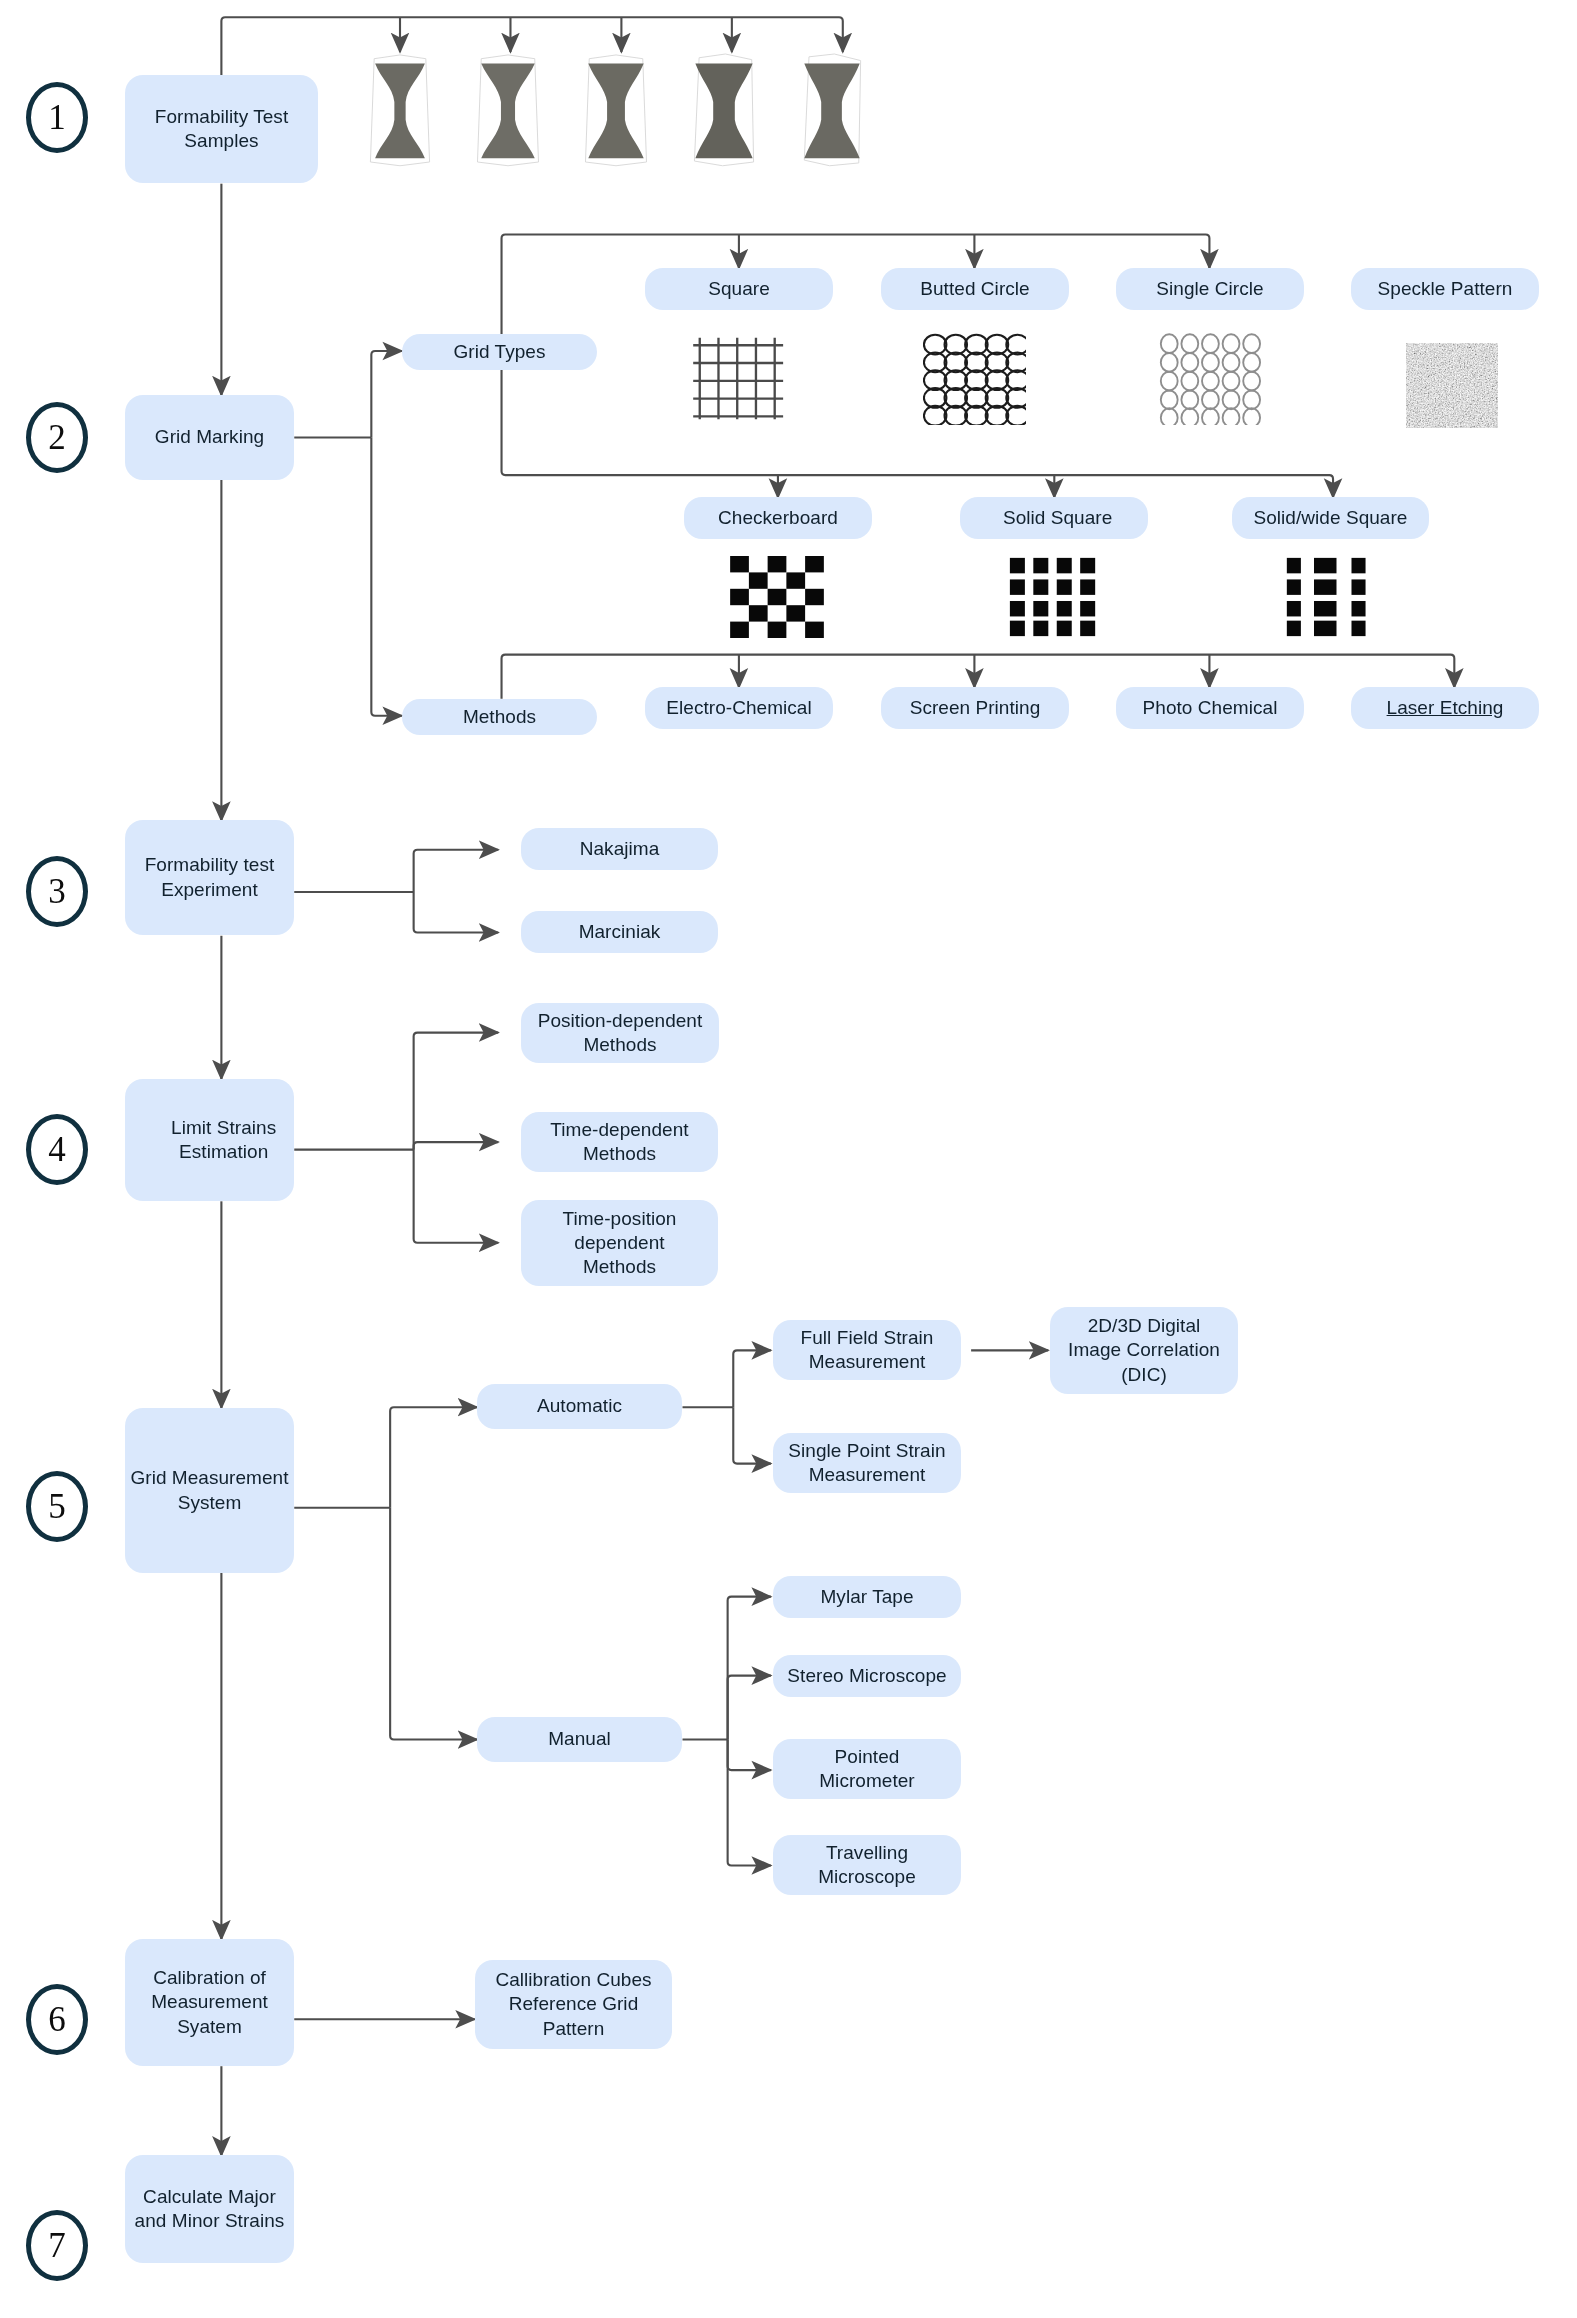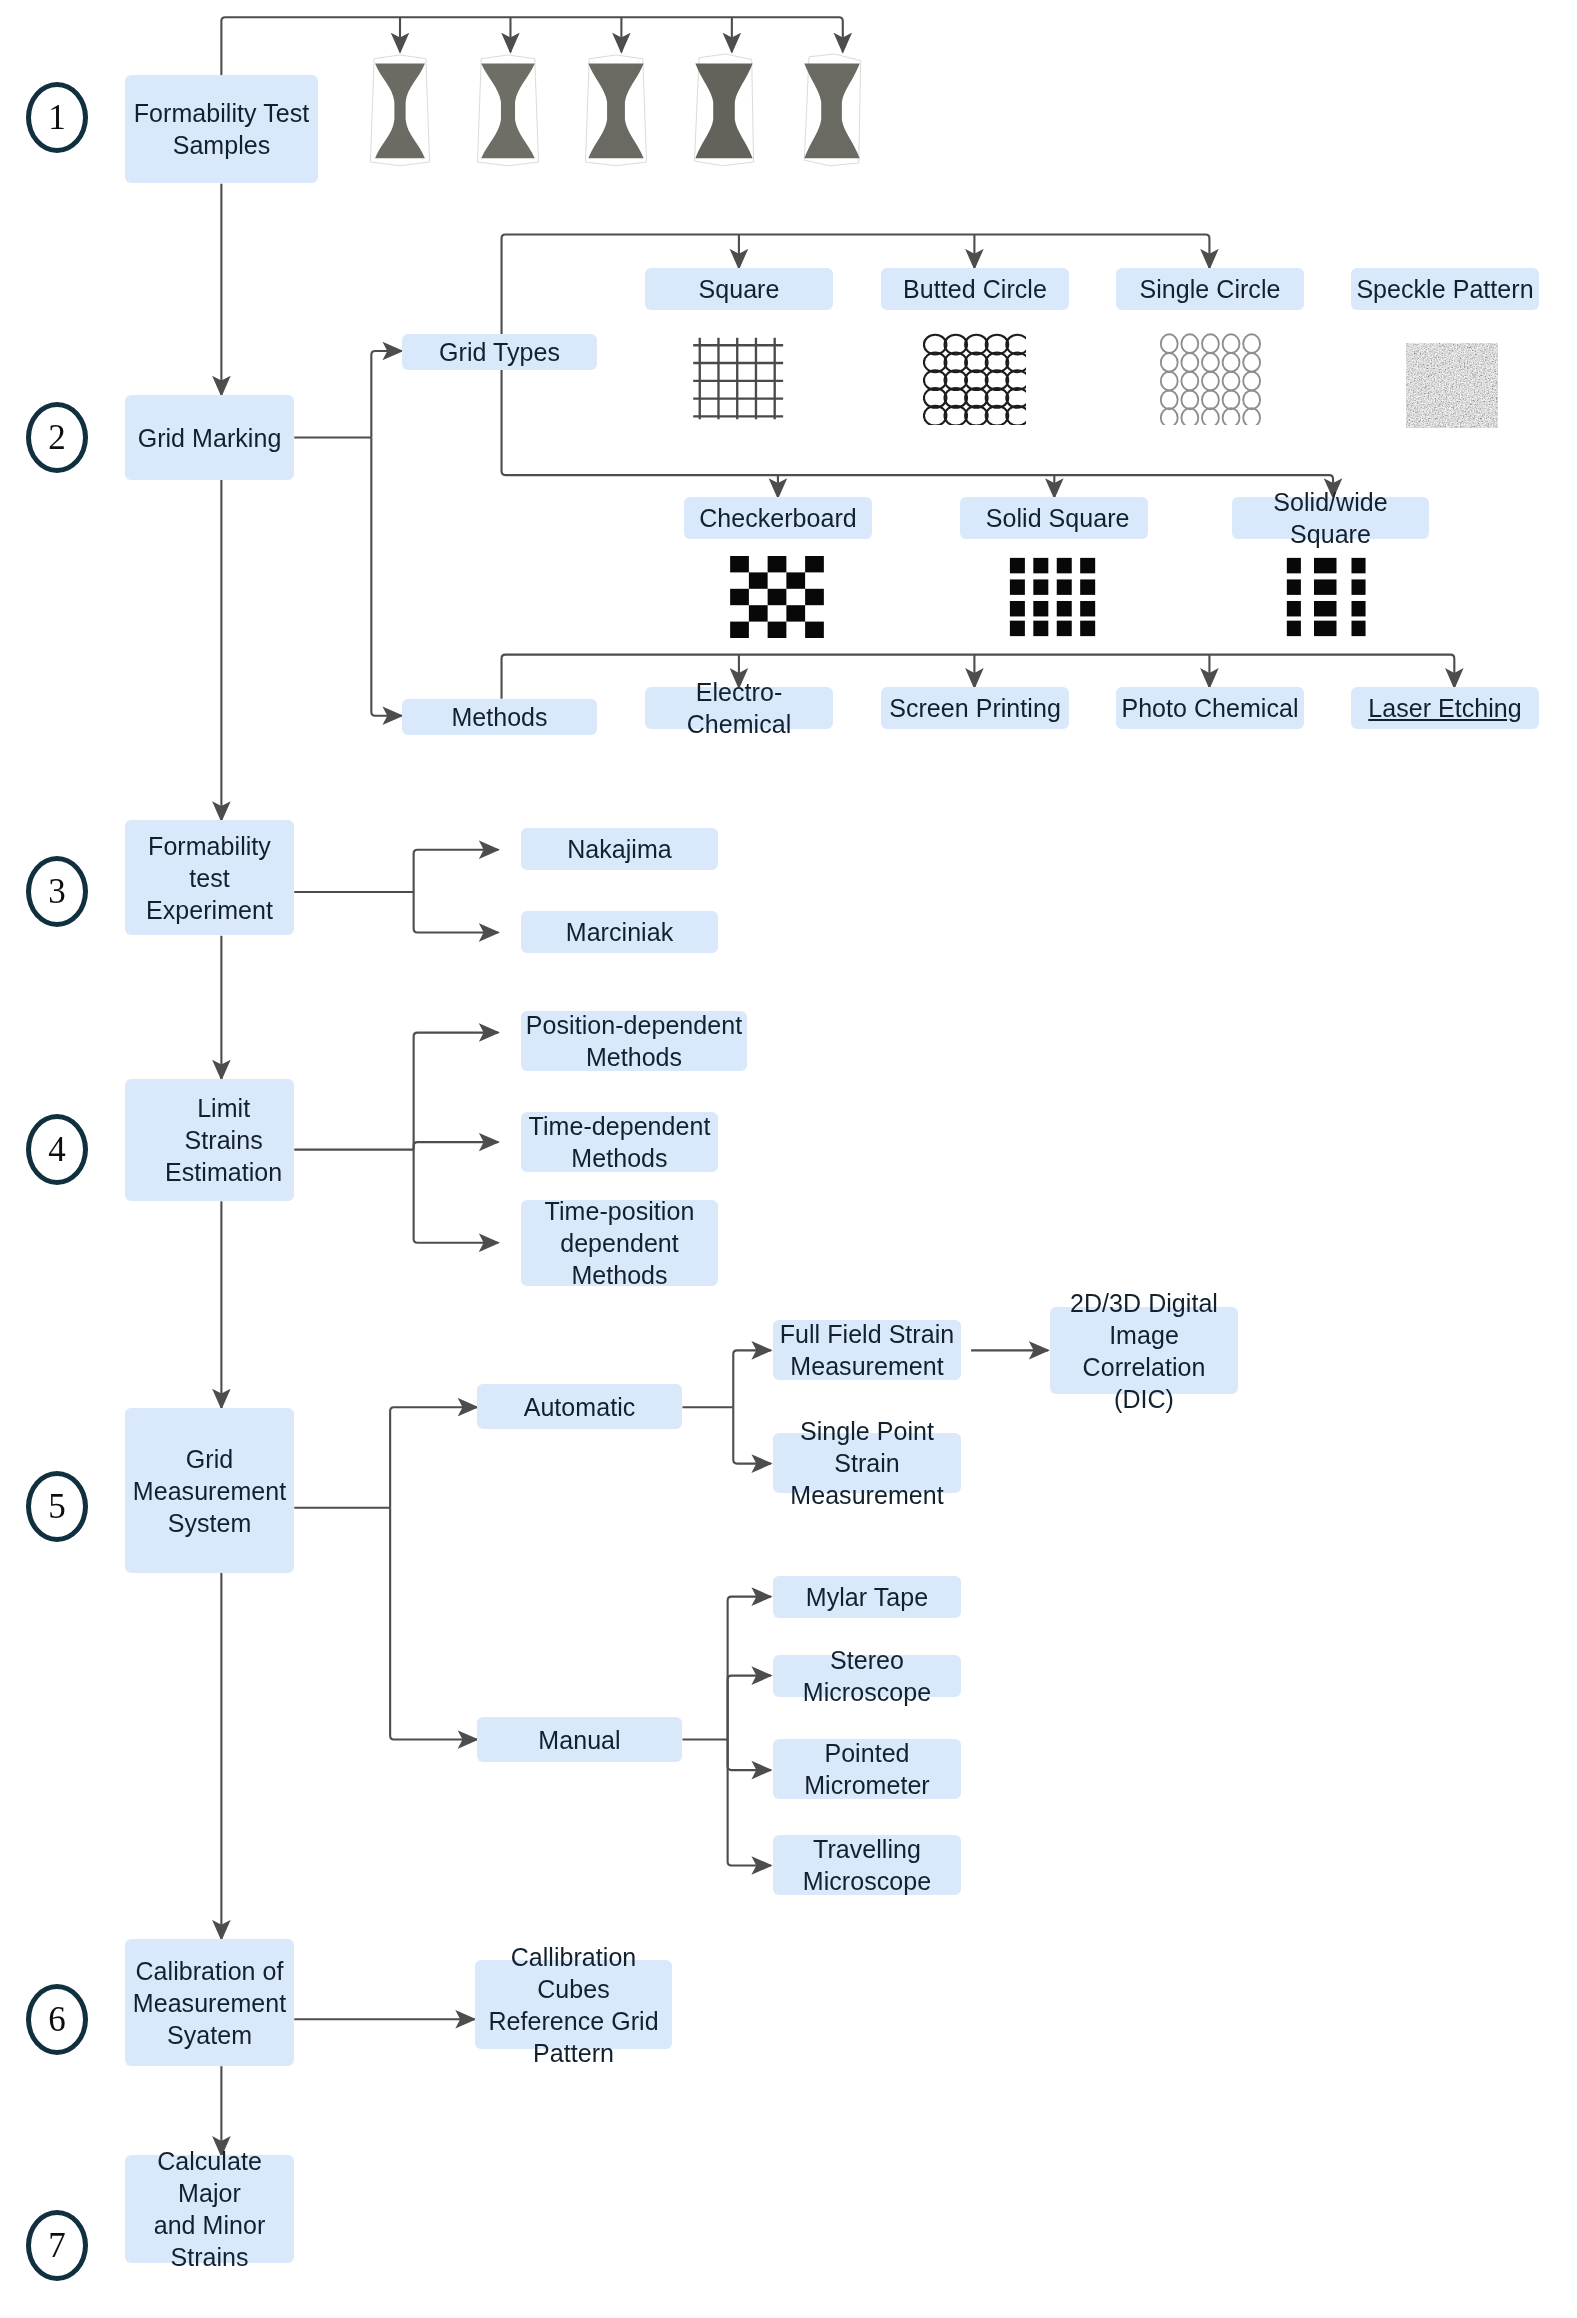--- a/index.html
+++ b/index.html
@@ -4,25 +4,25 @@
 <title>Formability Test Workflow Flowchart</title>
 <style>
   html,body{margin:0;padding:0;background:#ffffff;}
   body{font-family:"Liberation Sans","DejaVu Sans",sans-serif;}
   #canvas{position:relative;width:1577px;height:2319px;background:#ffffff;overflow:hidden;}
   svg.wires{position:absolute;left:0;top:0;width:1577px;height:2319px;pointer-events:none;}
 
   .node{
     position:absolute;
     background:#dae8fc;
-    border-radius:6px;
+    border-radius:18px;
     display:flex;align-items:center;justify-content:center;
     text-align:center;
     color:#11212e;
-    font-size:25px;
+    font-size:19px;
     line-height:1.28;
     padding:2.8px 4.7px;
     box-sizing:border-box;
     letter-spacing:0.05px;
   }
   .step-badge{
     position:absolute;
     border:5.2px solid #10303f;
     border-radius:50%;
     background:#ffffff;
@@ -368,21 +368,21 @@
   </div>
 
   <div class="node" style="left:645px;top:687px;width:188px;height:42px;">Electro-Chemical</div>
   <div class="node" style="left:881px;top:687px;width:188px;height:42px;">Screen Printing</div>
   <div class="node" style="left:1116px;top:687px;width:188px;height:42px;">Photo Chemical</div>
   <div class="node" style="left:1351px;top:687px;width:188px;height:42px;text-decoration:underline;">Laser Etching</div>
 
   <div class="node" style="left:521px;top:828px;width:197px;height:42px;">Nakajima</div>
   <div class="node" style="left:521px;top:911px;width:197px;height:42px;">Marciniak</div>
 
-  <div class="node" style="left:521px;top:1003px;width:226px;height:60px;margin-top:8px;">Position-dependent<br>Methods</div>
+  <div class="node" style="left:521px;top:1003px;width:198px;height:60px;">Position-dependent<br>Methods</div>
   <div class="node" style="left:521px;top:1112px;width:197px;height:60px;">Time-dependent<br>Methods</div>
   <div class="node" style="left:521px;top:1200px;width:197px;height:86px;">Time-position<br>dependent<br>Methods</div>
 
   <div class="node" style="left:477px;top:1384px;width:205px;height:45px;">Automatic</div>
   <div class="node" style="left:477px;top:1717px;width:205px;height:45px;">Manual</div>
 
   <div class="node" style="left:773px;top:1320px;width:188px;height:60px;">Full Field Strain<br>Measurement</div>
   <div class="node" style="left:773px;top:1433px;width:188px;height:60px;">Single Point Strain<br>Measurement</div>
 
   <div class="node" style="left:1050px;top:1307px;width:188px;height:87px;">2D/3D Digital<br>Image Correlation<br>(DIC)</div>

